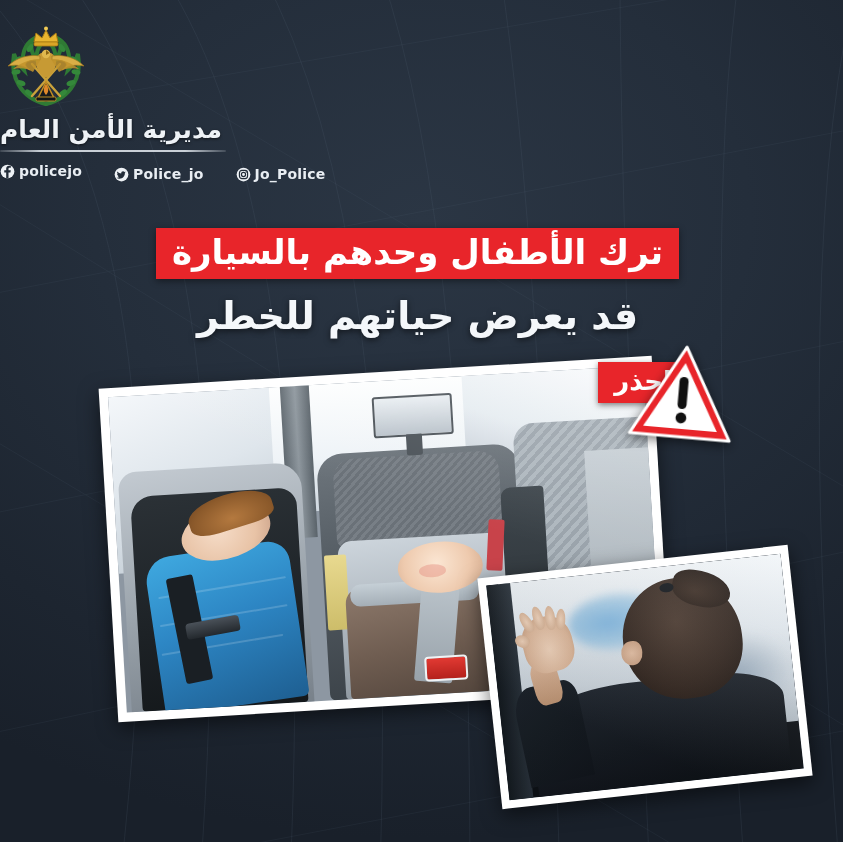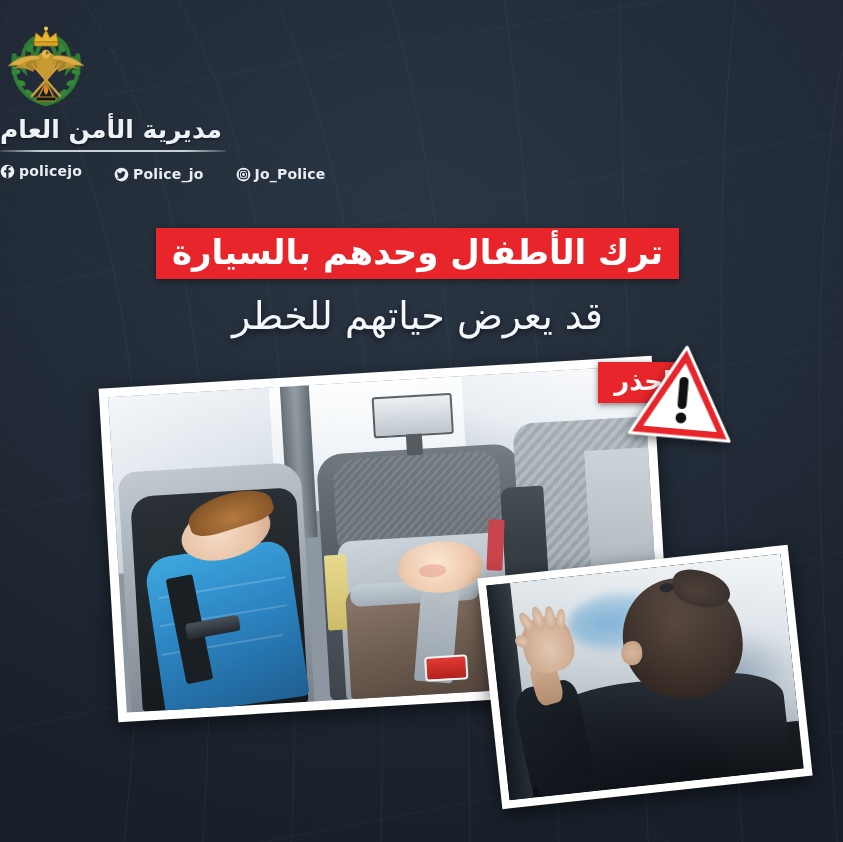--- a/index.html
+++ b/index.html
@@ -105,21 +105,21 @@
     padding: 3px 16px 6px 16px;
     letter-spacing: .3px;
     box-shadow: 0 2px 7px rgba(0,0,0,.45);
   }
 
   .hl-line2 {
     display: block;
     margin-top: 14px;
     color: #f4f7fa;
     font-size: 38px;
-    font-weight: normal;
+    font-weight: bold;
     line-height: 1.22;
     letter-spacing: .3px;
     text-shadow: 0 2px 6px rgba(0,0,0,.55);
   }
 
   
   .warn-group {
     position: absolute;
     top: 344px;
     left: 528px;

